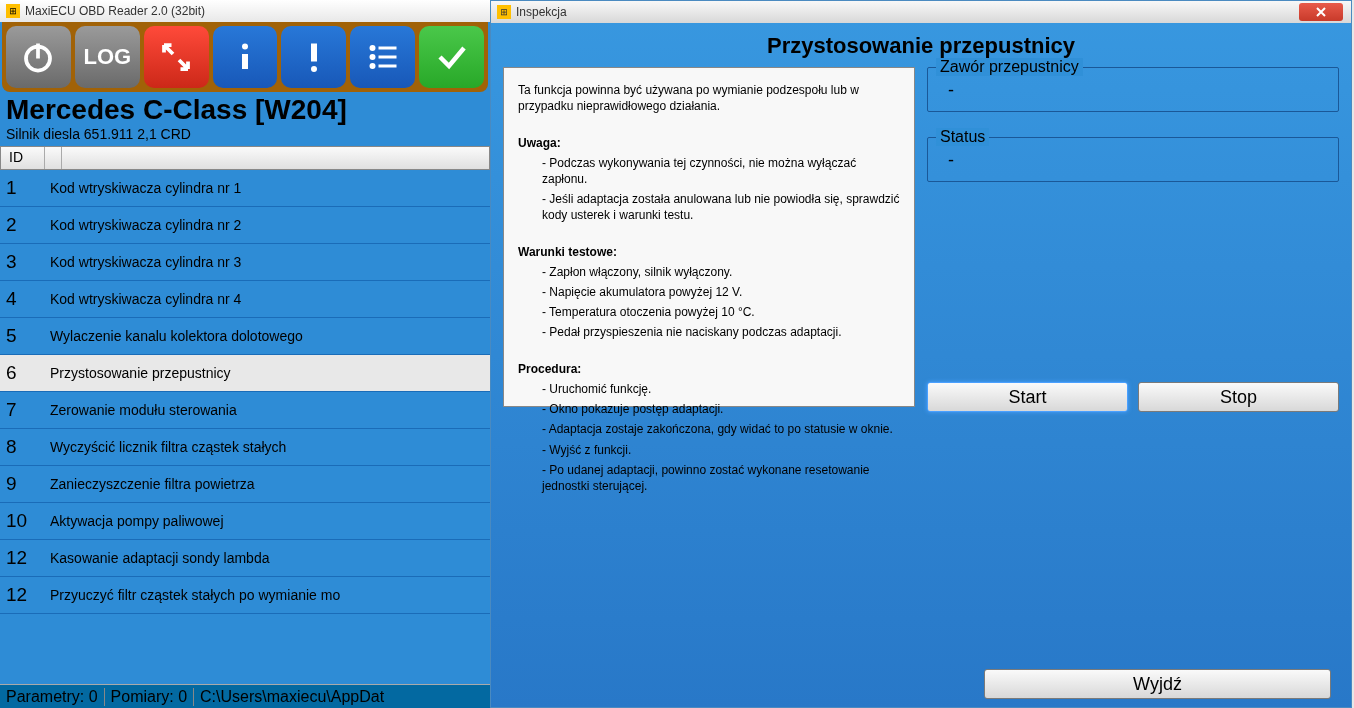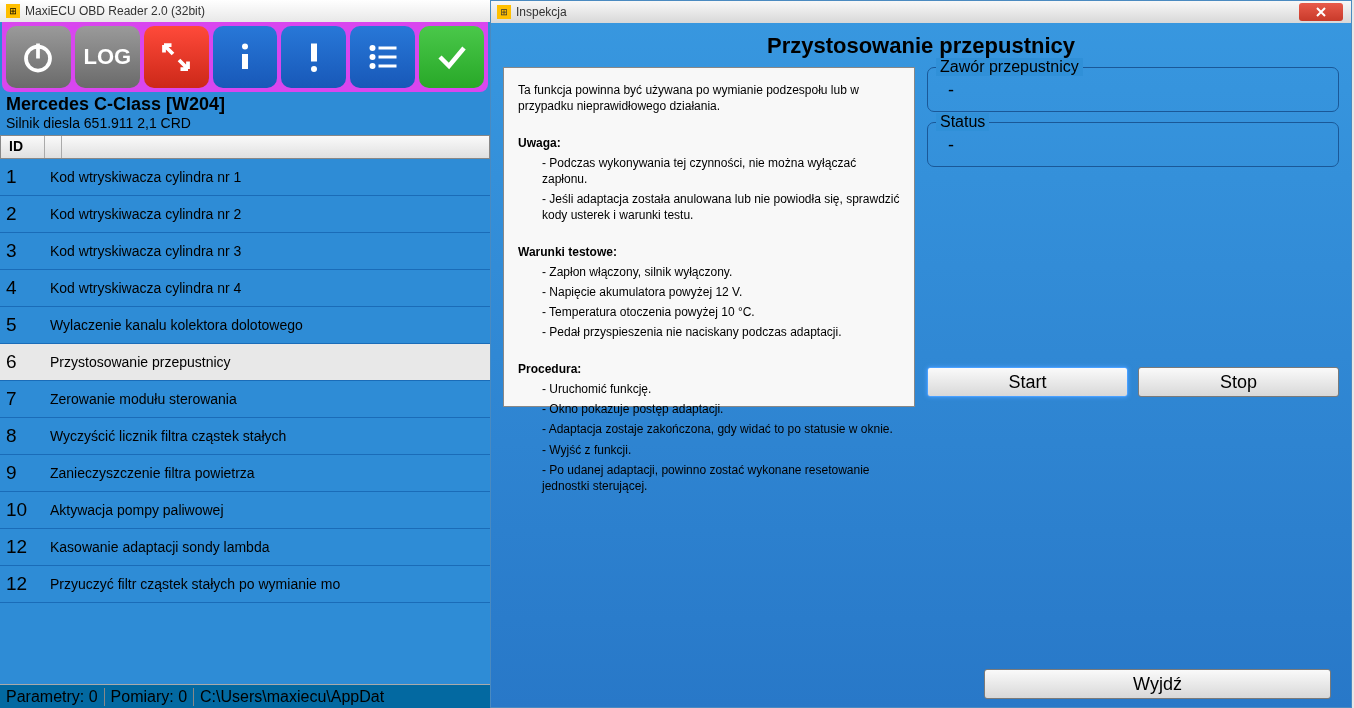--- a/index.html
+++ b/index.html
@@ -3,36 +3,36 @@
 <meta charset="utf-8">
 <style>
 * { margin: 0; padding: 0; box-sizing: border-box; font-family: Arial, sans-serif; }
 body { width: 1354px; height: 708px; overflow: hidden; position: relative; background: #e8e8e8; }
 
 
 .main-window { position: absolute; left: 0; top: 0; width: 490px; height: 708px; background: #2e8cd6; }
 .main-titlebar { height: 22px; background: linear-gradient(#fff, #e8e8e8); display: flex; align-items: center; padding: 0 6px; font-size: 12px; color: #333; }
 .main-titlebar .app-icon { width: 14px; height: 14px; background: #ffbf00; margin-right: 5px; display: inline-flex; align-items: center; justify-content: center; font-size: 9px; color: #000; }
 
-.toolbar { background: #d946ef; padding: 4px; display: flex; gap: 4px; border-radius: 0 0 8px 8px; margin: 0 2px; }
+.toolbar { background: #a16207; padding: 4px; display: flex; gap: 4px; border-radius: 0 0 8px 8px; margin: 0 2px; }
 .toolbar-btn { width: 68px; height: 62px; border-radius: 10px; display: flex; align-items: center; justify-content: center; cursor: pointer; }
 .btn-gray { background: linear-gradient(#9a9a9a, #6a6a6a); }
 .btn-red { background: linear-gradient(#ff4a3a, #cc2818); }
 .btn-blue { background: linear-gradient(#2878d8, #1858b8); }
 .btn-green { background: linear-gradient(#4ac84a, #28a828); }
 .toolbar-btn svg { width: 36px; height: 36px; }
 .toolbar-btn .txt { color: #fff; font-size: 22px; font-weight: bold; }
 
 .vehicle-info { padding: 2px 6px; }
-.vehicle-name { font-size: 18px; font-weight: bold; color: #000; }
+.vehicle-name { font-size: 28px; font-weight: bold; color: #000; }
 .engine-info { font-size: 14px; color: #000; }
 
 .table-area { margin-top: 2px; }
 .table-header { display: flex; background: linear-gradient(#fafafa, #e0e0e0); height: 24px; border: 1px solid #888; }
-.table-header .th { padding: 2px 8px; font-size: 14px; font-weight: bold; border-right: 1px solid #aaa; }
+.table-header .th { padding: 2px 8px; font-size: 14px; font-weight: normal; border-right: 1px solid #aaa; }
 .th-id { width: 44px; }
 
 .table-row { display: flex; height: 37px; align-items: center; background: #2e8cd6; border-bottom: 1px solid #1a6cb8; cursor: pointer; }
 .table-row.selected { background: #e8e8e8; }
 .table-row .td-id { width: 44px; padding: 0 6px; font-size: 19px; color: #000; }
 .table-row .td-desc { flex: 1; padding: 0 6px; font-size: 14px; color: #000; white-space: nowrap; overflow: hidden; }
 .table-row.selected .td-id, .table-row.selected .td-desc { color: #000; }
 
 .status-bar { position: absolute; bottom: 0; left: 0; right: 0; height: 24px; background: #0369a1; display: flex; align-items: center; padding: 0 6px; font-size: 16px; color: #000; border-top: 1px solid #aaa; }
 .status-bar .seg { border-right: 1px solid #888; padding-right: 6px; margin-right: 6px; }
@@ -48,21 +48,21 @@
 .dialog-body { padding: 10px 12px; position: relative; height: calc(100% - 22px); }
 .dialog-title { text-align: center; font-size: 22px; font-weight: bold; color: #000; margin-bottom: 8px; }
 
 .dialog-content { display: flex; gap: 12px; }
 .instructions { width: 412px; height: 340px; background: #f8f8f8; border: 1px solid #888; padding: 14px; font-size: 12px; color: #000; line-height: 1.35; }
 .instructions p { margin-bottom: 4px; }
 .instructions .bold { font-weight: bold; }
 .instructions .indent { padding-left: 24px; }
 
 .right-panel { flex: 1; }
-.fieldset { border: 1px solid #1a5898; border-radius: 7px; margin-bottom: 10px; padding: 6px 10px 10px 20px; position: relative; }
+.fieldset { border: 1px solid #1a5898; border-radius: 2px; margin-bottom: 25px; padding: 6px 10px 10px 20px; position: relative; }
 .fieldset .legend { position: absolute; top: -10px; left: 8px; background: #3090d8; padding: 0 4px; font-size: 16px; color: #000; }
 .fieldset .value { font-size: 18px; color: #000; margin-top: 6px; }
 
 .action-buttons { display: flex; gap: 10px; margin-top: 200px; }
 .action-btn { flex: 1; height: 30px; background: linear-gradient(#fafafa, #d8d8d8); border: 1px solid #7a7a7a; border-radius: 3px; font-size: 18px; cursor: pointer; display: flex; align-items: center; justify-content: center; }
 .action-btn:first-child { box-shadow: 0 0 4px #4aa0ff; border-color: #4aa0ff; }
 
 .exit-btn { position: absolute; bottom: 8px; right: 20px; width: 347px; height: 30px; background: linear-gradient(#fafafa, #d8d8d8); border: 1px solid #7a7a7a; border-radius: 3px; font-size: 18px; cursor: pointer; display: flex; align-items: center; justify-content: center; }
 </style>
 </head>

